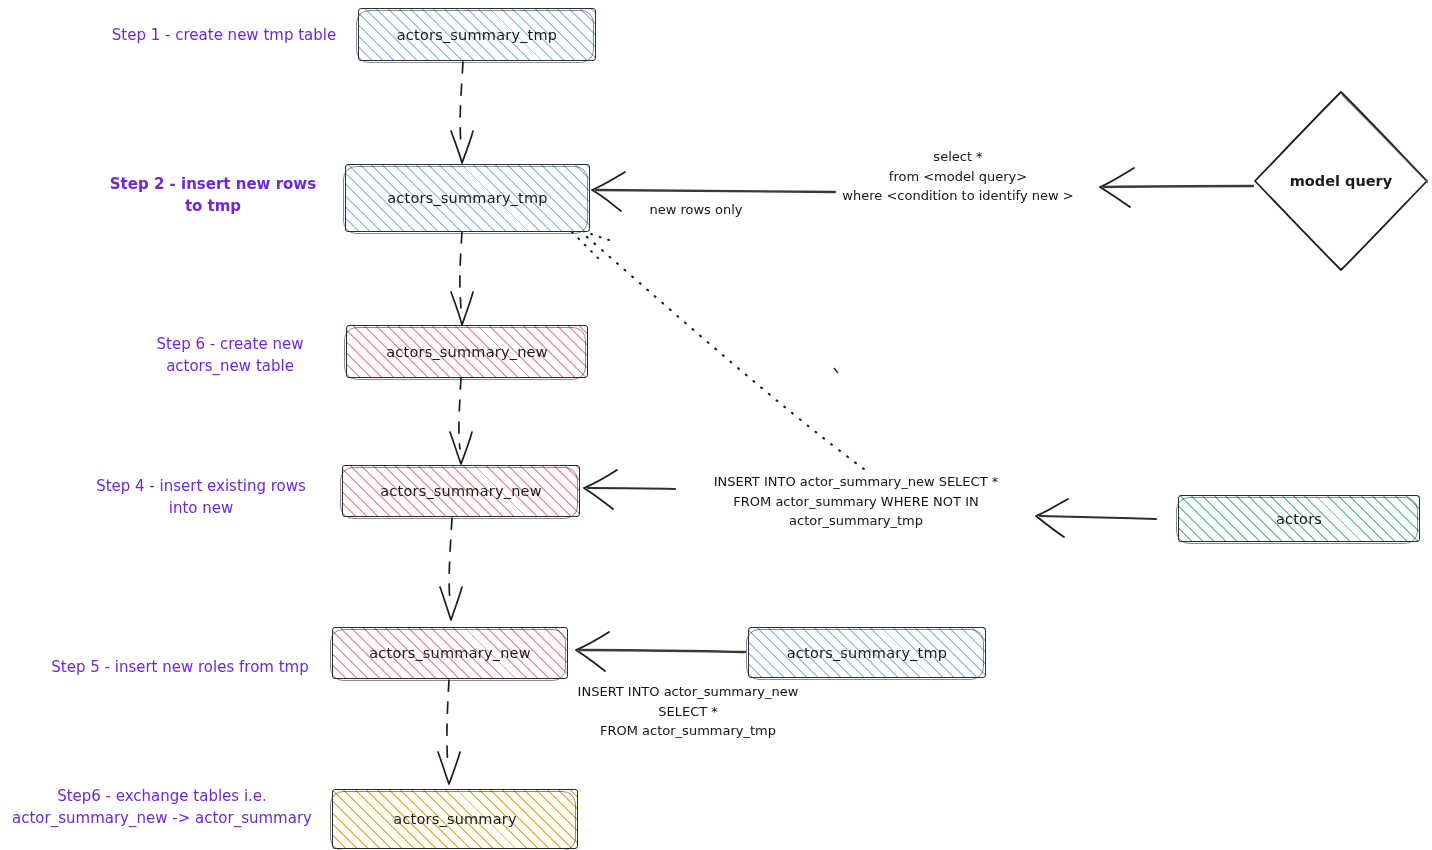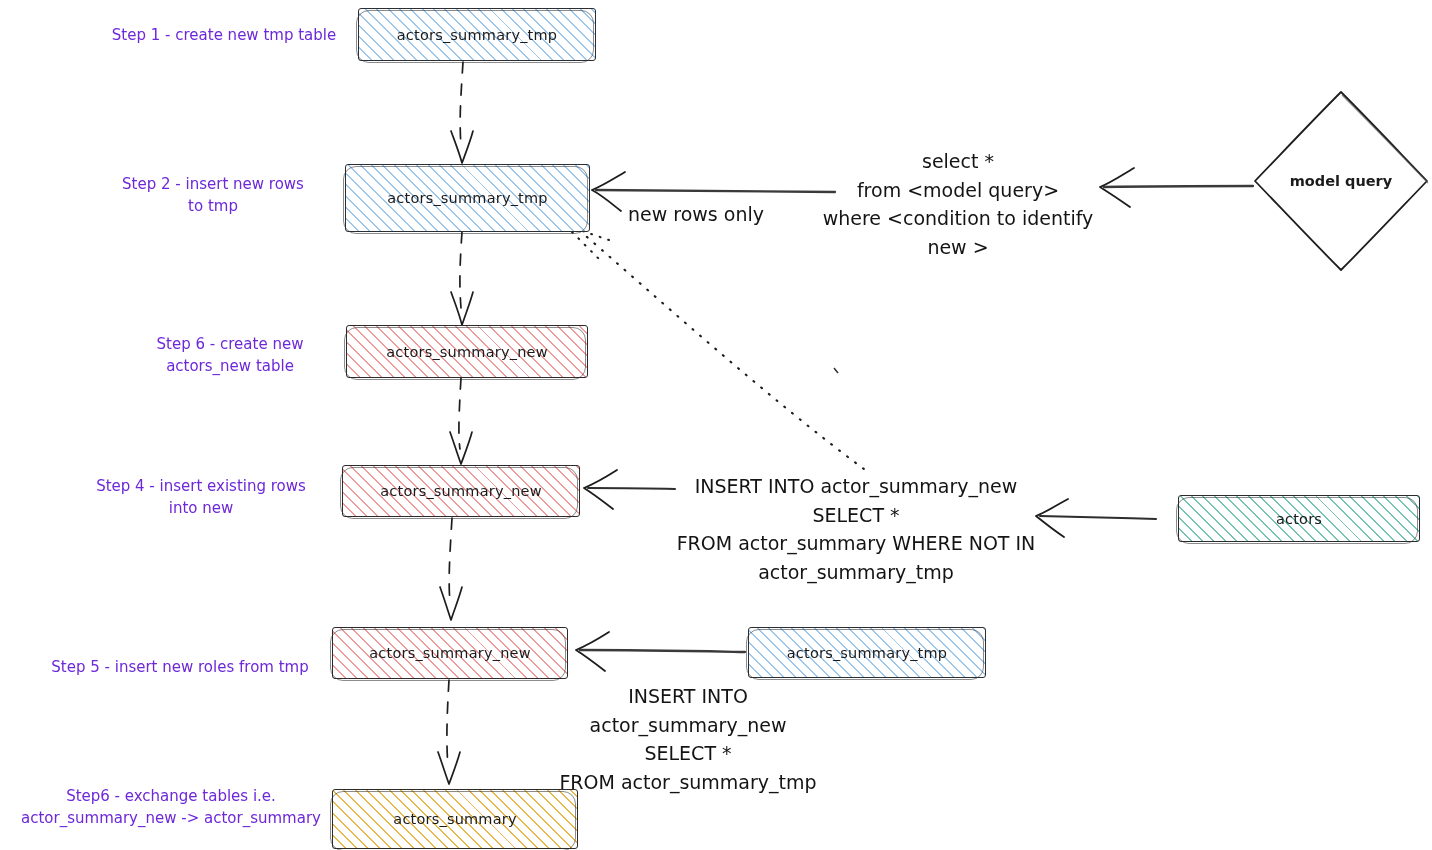--- a/index.html
+++ b/index.html
@@ -34,21 +34,21 @@
     background-image:repeating-linear-gradient(45deg,
         #e8b84b 0px,#e8b84b 1.4px,rgba(255,255,255,0) 1.4px,rgba(255,255,255,0) 8px);
     border-color:#2b2b2b;}
 
   
   .node::after{content:"";position:absolute;left:-3px;top:1px;right:1px;bottom:-3px;
       border:1.3px solid rgba(43,43,43,.55);border-radius:13px;pointer-events:none;z-index:1;}
 
   .label{position:absolute;color:#6d28d9;font-size:15px;line-height:1.45;
          text-align:center;white-space:pre-line;}
-  .mono-note{position:absolute;color:#141414;font-size:19px;line-height:1.5;
+  .mono-note{position:absolute;color:#141414;font-size:13px;line-height:1.5;
          text-align:center;white-space:pre-line;}
 
   .diamond{position:absolute;font-weight:bold;}
   .diamond .dlabel{position:absolute;left:0;right:0;top:50%;transform:translateY(-50%);
          text-align:center;font-size:14.5px;color:#1b1b1b;}
 
   svg.edges{position:absolute;left:0;top:0;width:1432px;height:850px;
             pointer-events:none;overflow:visible;}
 </style>
 </head>
@@ -117,32 +117,32 @@
     <g>
       <path d="M745,652 C690,651 640,650 580,650" stroke="#3a3a3a" stroke-width="2.3" fill="none" stroke-linecap="round"></path>
       <path d="M609,632 C598,639 588,645 576,650 M605,671 C596,664 587,657 576,650" stroke="#1d1d1d" stroke-width="1.8" fill="none" stroke-linecap="round"></path>
     </g>
 
     <path d="M834,368 L838,373" stroke="#2b2b2b" stroke-width="1.4"></path>
   </svg>
 
   <div class="label" style="left:96px;top:25px;width:256px;">Step 1 - create new tmp table</div>
 
-  <div class="label" style="left:98px;top:174px;width:230px;">Step 2 - insert new rows
+  <div class="label" style="left:98px;top:174px;width:230px;font-weight:bold;">Step 2 - insert new rows
 to tmp</div>
 
   <div class="label" style="left:124px;top:334px;width:212px;">Step 6 - create new
 actors_new table</div>
 
   <div class="label" style="left:76px;top:476px;width:250px;">Step 4 - insert existing rows
 into new</div>
 
   <div class="label" style="left:34px;top:637px;width:292px;margin-top:20px;">Step 5 - insert new roles from tmp</div>
 
-  <div class="label" style="left:10px;top:786px;width:322px;">Step6 - exchange tables i.e.
+  <div class="label" style="left:1px;top:786px;width:322px;">Step6 - exchange tables i.e.
 actor_summary_new -&gt; actor_summary</div>
 
   <div class="node fill-blue" style="left:358px;top:8px;width:238px;height:53px;">
     <span>actors_summary_tmp</span>
   </div>
 
   <div class="node fill-blue" style="left:345px;top:164px;width:245px;height:68px;">
     <span>actors_summary_tmp</span>
   </div>
 

